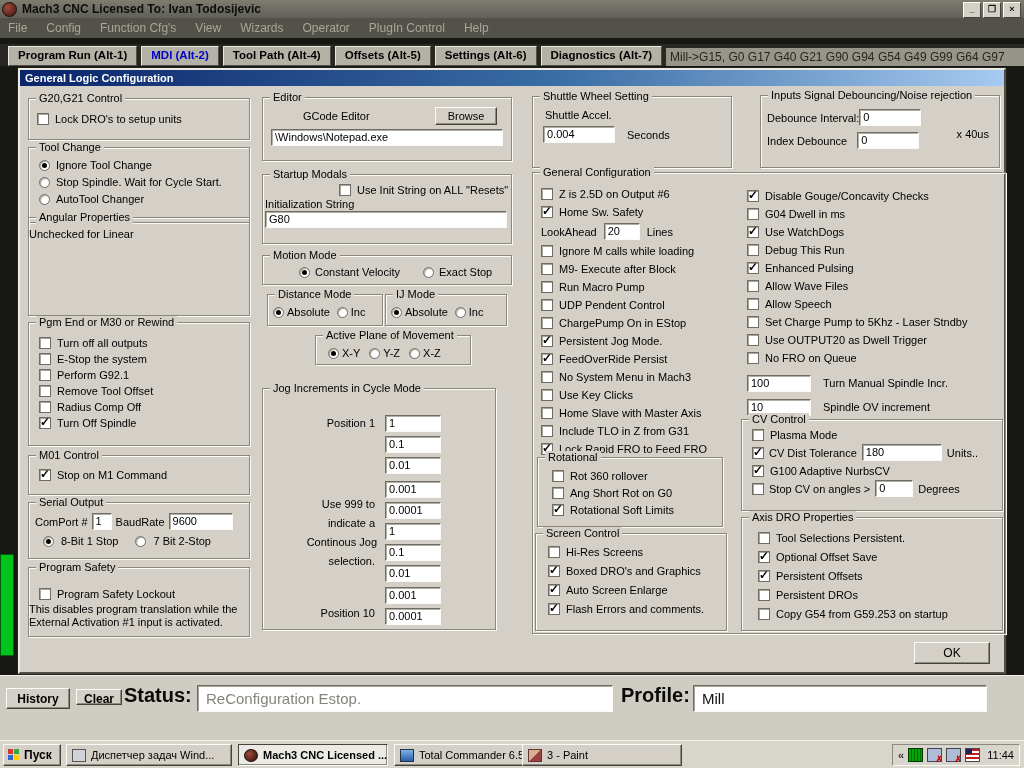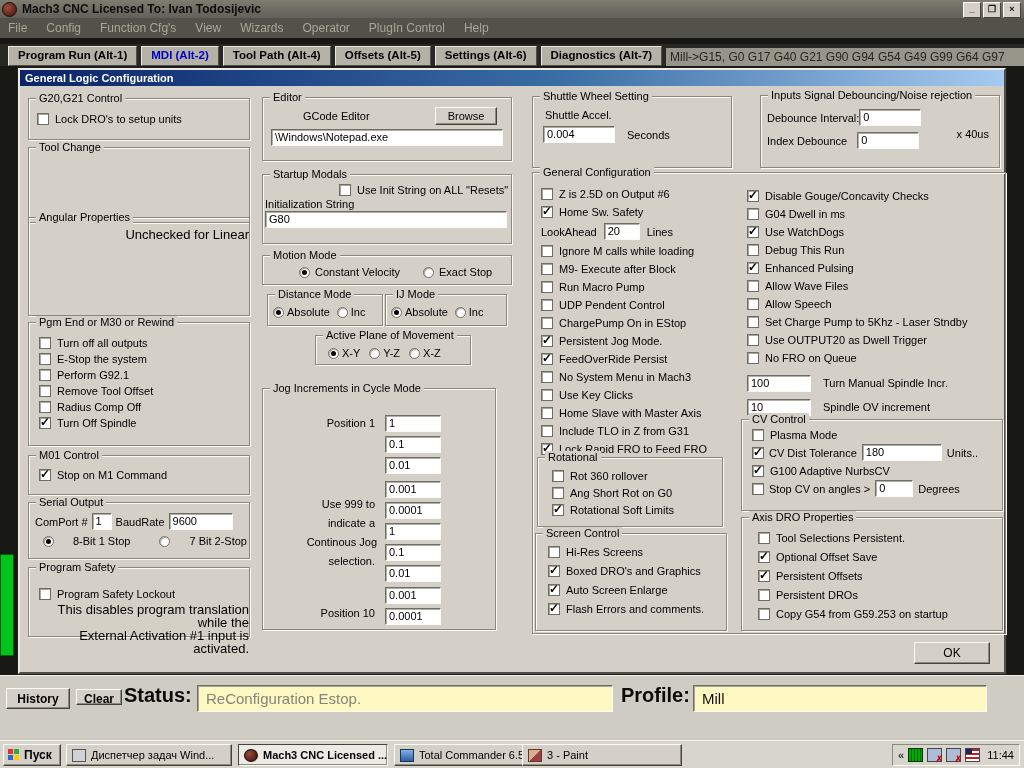--- a/index.html
+++ b/index.html
@@ -24,27 +24,27 @@
   .g{position:absolute;border:1px solid #8a887c;box-shadow:inset 1px 1px 0 #fbfaf6,1px 1px 0 #fbfaf6;box-sizing:border-box;}
   .gl{position:absolute;top:-7px;left:7px;background:#d4d0c8;padding:0 3px;font-size:11px;line-height:13px;white-space:nowrap;color:#000;}
   .row{display:flex;align-items:center;gap:6px;font-size:11px;color:#000;white-space:nowrap;}
   .cb{flex:none;width:12px;height:12px;background:#fff;border:1px solid #6f6d63;box-shadow:inset 1px 1px 0 #a8a69b;position:relative;box-sizing:border-box;}
   .cb.on::after{content:"✓";position:absolute;left:0;top:-3px;font-size:12px;font-weight:bold;color:#000;}
   .rb{flex:none;width:11px;height:11px;border-radius:50%;background:#fff;border:1px solid #6f6d63;box-shadow:inset 1px 1px 1px #a8a69b;position:relative;box-sizing:border-box;}
   .rb.on::after{content:"";position:absolute;left:2px;top:2px;width:5px;height:5px;border-radius:50%;background:#000;}
   .tin{background:#fff;border:1px solid;border-color:#6f6d63 #fbfaf6 #fbfaf6 #6f6d63;box-shadow:inset 1px 1px 0 #b2b0a5;font-size:11px;height:17px;line-height:15px;padding:0 3px;box-sizing:border-box;color:#000;}
   .btn{background:#d4d0c8;border:1px solid;border-color:#fbfaf6 #45433c #45433c #fbfaf6;box-shadow:inset -1px -1px 0 #8d8b80;font-size:11px;color:#000;text-align:center;box-sizing:border-box;}
   .stack{display:flex;flex-direction:column;}
-  .notes{font-size:13px;color:#000;text-align:right;line-height:13px;}
+  .notes{font-size:11px;color:#000;text-align:left;line-height:13px;}
   .abs{position:absolute;}
   .rlab{position:absolute;font-size:11px;color:#000;text-align:right;}
   
   .statusstrip{position:absolute;left:0;top:675px;width:1024px;height:65px;background:#cfccc4;border-top:1px solid #f2f0ea;box-sizing:border-box;}
   .bigbold{font-weight:bold;font-size:20px;color:#0a0a08;}
-  .sunkfield{background:#fef9c3;border:1px solid;border-color:#6f6d63 #fbfaf6 #fbfaf6 #6f6d63;box-shadow:inset 1px 1px 0 #a8a69b;box-sizing:border-box;display:flex;align-items:center;padding-left:8px;}
+  .sunkfield{background:#ffffff;border:1px solid;border-color:#6f6d63 #fbfaf6 #fbfaf6 #6f6d63;box-shadow:inset 1px 1px 0 #a8a69b;box-sizing:border-box;display:flex;align-items:center;padding-left:8px;}
   
   .taskbar{position:absolute;left:0;top:740px;width:1024px;height:28px;background:#d8d5cd;border-top:1px solid #f4f2ec;box-sizing:border-box;}
   .startbtn{position:absolute;left:3px;top:3px;width:58px;height:22px;display:flex;align-items:center;gap:4px;padding-left:4px;font-weight:bold;font-size:12px;}
   .winflag{width:12px;height:12px;position:relative;flex:none;}
   .winflag i{position:absolute;width:5px;height:5px;}
   .task{position:absolute;top:3px;height:22px;display:flex;align-items:center;gap:5px;padding:0 5px;font-size:11px;color:#000;overflow:hidden;white-space:nowrap;}
   .task.active{background:#eceae4;border-color:#45433c #fbfaf6 #fbfaf6 #45433c;font-weight:bold;}
   .ticon{width:14px;height:13px;flex:none;box-sizing:border-box;}
   .tray{position:absolute;right:4px;top:3px;width:128px;height:22px;border:1px solid;border-color:#8d8b80 #fbfaf6 #fbfaf6 #8d8b80;display:flex;align-items:center;gap:4px;padding:0 5px;box-sizing:border-box;font-size:11px;}
   .trayico{position:relative;width:13px;height:12px;flex:none;}
@@ -94,20 +94,34 @@
     <div class="g" style="left:8px;top:28px;width:222px;height:42px">
       <span class="gl">G20,G21 Control</span>
       <div class="row" style="margin:14px 0 0 8px">
           <span class="cb"></span>
           <span>Lock DRO's to setup units</span>
         </div>
     </div>
 
     <div class="g" style="left:8px;top:77px;width:222px;height:76px">
       <span class="gl">Tool Change</span>
+      <div class="stack" style="margin:11px 0 0 10px;gap:5px">
+        <div class="row">
+            <span class="rb on"></span>
+            <span>Ignore Tool Change</span>
+          </div>
+        <div class="row">
+            <span class="rb"></span>
+            <span>Stop Spindle. Wait for Cycle Start.</span>
+          </div>
+        <div class="row">
+            <span class="rb"></span>
+            <span>AutoTool Changer</span>
+          </div>
+      </div>
     </div>
 
     <div class="g" style="left:8px;top:147px;width:222px;height:99px">
       <span class="gl">Angular Properties</span>
       <div class="notes" style="margin-top:10px">Unchecked for Linear</div>
     </div>
 
     <div class="g" style="left:8px;top:252px;width:222px;height:124px">
       <span class="gl">Pgm End or M30 or Rewind</span>
       <div class="stack" style="margin:14px 0 0 10px;gap:4px">
@@ -147,21 +161,21 @@
     </div>
 
     <div class="g" style="left:8px;top:432px;width:222px;height:57px">
       <span class="gl">Serial Output</span>
       <div class="row" style="margin:10px 0 0 6px;gap:4px">
         <span>ComPort #</span>
         <span class="tin" style="width:20px">1</span>
         <span>BaudRate</span>
         <span class="tin" style="width:64px">9600</span>
       </div>
-      <div class="row" style="margin:5px 0 0 14px;gap:19px">
+      <div class="row" style="margin:5px 0 0 14px;gap:7px">
         <span class="rb on"></span>
           <span>8-Bit 1 Stop</span>
         <span class="rb" style="margin-left:10px"></span>
           <span>7 Bit 2-Stop</span>
       </div>
     </div>
 
     <div class="g" style="left:8px;top:497px;width:222px;height:70px">
       <span class="gl">Program Safety</span>
       <div class="row" style="margin:20px 0 0 10px">

